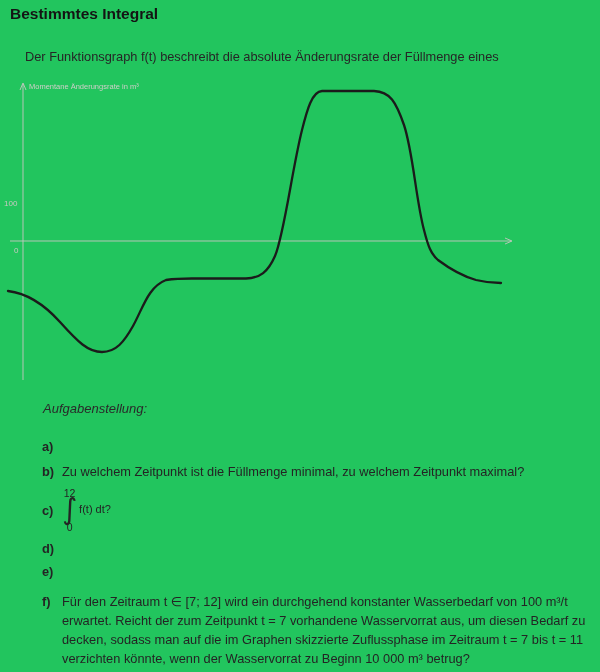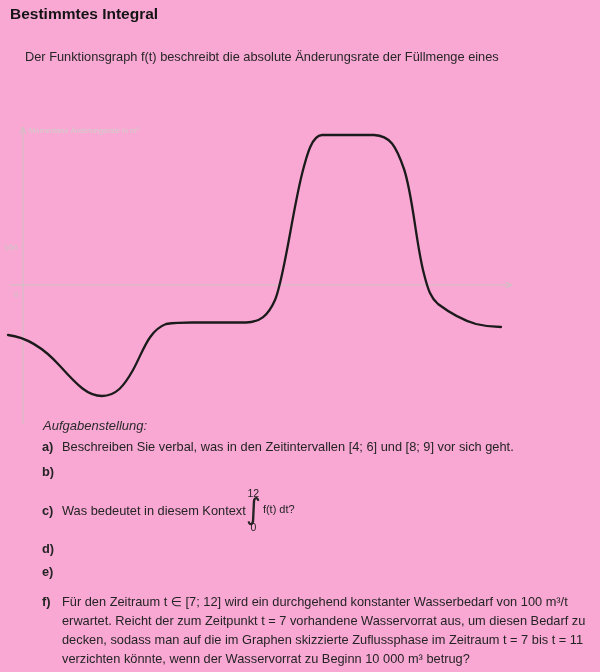--- a/index.html
+++ b/index.html
@@ -6,21 +6,21 @@
     margin: 0;
     padding: 0;
     background: #f1f1ed;
     font-family: "Liberation Sans", sans-serif;
     color: #232323;
   }
   .page {
     position: relative;
     width: 600px;
     height: 672px;
-    background: #f9a8d4;
+    background: #22c55e;
     overflow: hidden;
   }
   .page-title {
     position: absolute;
     left: 10px;
     top: 5px;
     margin: 0;
     font-size: 15.5px;
     font-weight: bold;
     color: #141414;
@@ -33,28 +33,27 @@
     font-size: 12.8px;
     line-height: 19px;
     color: #262626;
   }
   .graph-wrap {
     position: absolute;
     left: 0;
     top: 78px;
     width: 504px;
     height: 315px;
-    margin-top: 44px;
   }
   .graph-wrap svg { display: block; }
 
   .tasks-heading {
     position: absolute;
     left: 43px;
-    top: 418px;
+    top: 401px;
     margin: 0;
     font-size: 13px;
     font-style: italic;
     color: #2a2a2a;
   }
   .task {
     position: absolute;
     left: 42px;
     width: 540px;
     padding-left: 20px;
@@ -136,31 +135,30 @@
       <text x="14" y="175" font-size="8" fill="#c9c9c2">0</text>
 
       <path fill="none" stroke="#1b1b1b" stroke-width="2.3" stroke-linecap="round" stroke-linejoin="round" d="M 8 213 C 25 215, 42 224, 60 244 C 78 264, 88 274, 102 274 C 116 274, 124 264, 133 248 C 143 230, 148 209, 166 202 C 175 200.7, 182 200.5, 192 200.5 L 246 200.5 C 260 200, 268 194, 275 178 C 284 157, 292 92, 302 52 C 307 32, 312 13.5, 322 13 L 374 13 C 390 13.5, 396 24, 404 47 C 413 74, 416 122, 424 152 C 428 168, 431 176, 438 182 C 450 191, 462 198, 476 202 C 486 204.5, 494 205, 501 205"></path>
     </svg>
   </div>
 
   <p class="tasks-heading">Aufgabenstellung:</p>
 
   <div class="task task-a">
     <span class="task-label">a)</span>
-    <span class="task-text">Beschreiben Sie verbal, was in den Zeitintervallen [4; 6] und [8; 9] vor sich geht.</span>
   </div>
 
   <div class="task task-b">
     <span class="task-label">b)</span>
+    <span class="task-text">Zu welchem Zeitpunkt ist die Füllmenge minimal, zu welchem Zeitpunkt maximal?</span>
   </div>
 
   <div class="task task-c">
     <span class="task-label">c)</span>
     <span class="c-row">
-      <span>Was bedeutet in diesem Kontext</span>
       <span class="integral">
         <span class="int-col">
           <span class="int-upper">12</span>
           <span class="int-sign">∫</span>
           <span class="int-lower">0</span>
         </span>
         <span class="int-body">f(t) dt?</span>
       </span>
     </span>
   </div>

